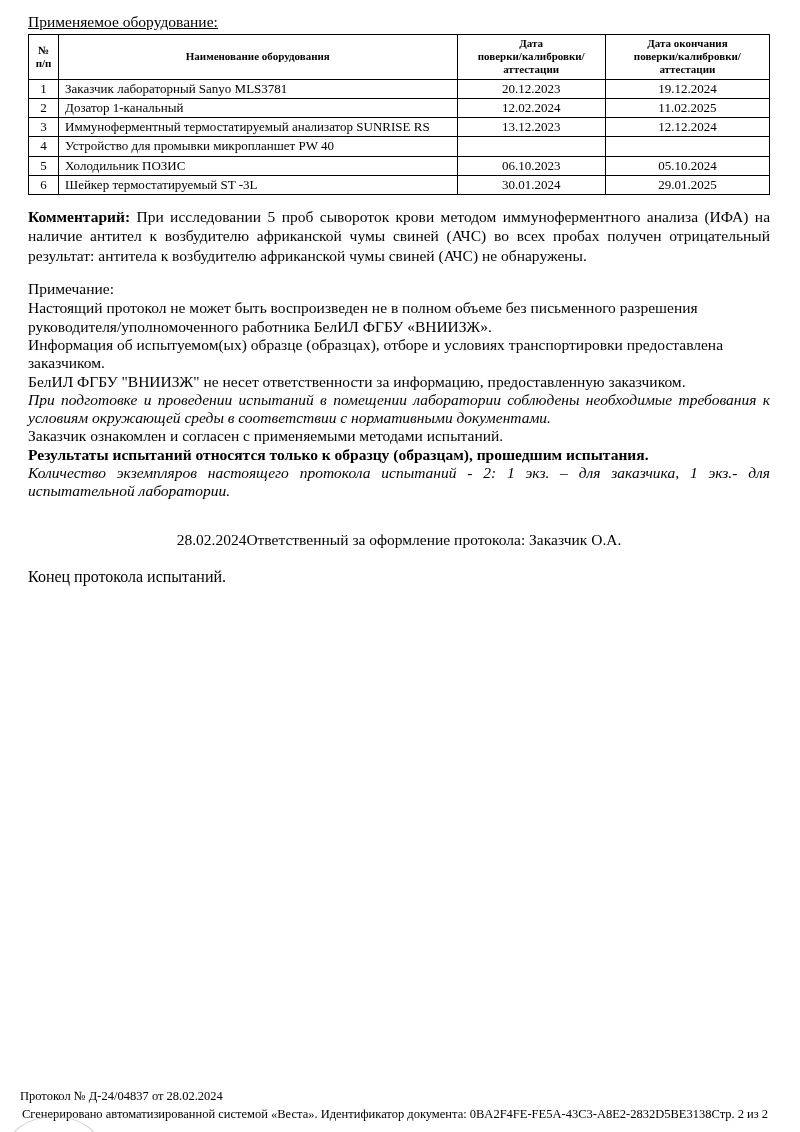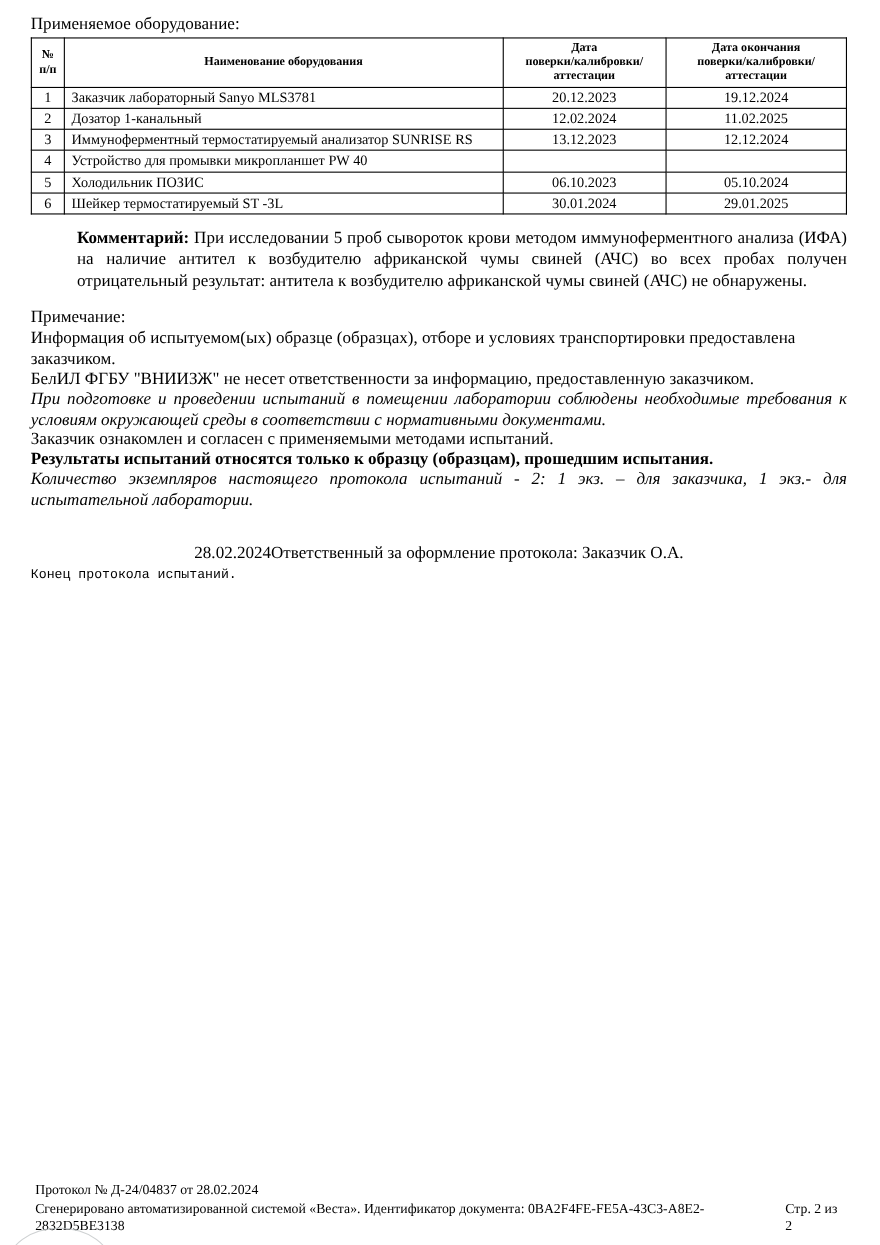--- a/index.html
+++ b/index.html
@@ -10,52 +10,52 @@
     color: #000;
     position: relative;
     overflow: hidden;
   }
   .page {
     position: relative;
     width: 800px; height: 1132px;
     padding: 13px 30px 0 28px;
     overflow: hidden;
   }
-  .equip-title { font-size: 15.5px; margin-bottom: 3px; }
+  .equip-title { font-size: 15.5px; margin-bottom: 3px; text-decoration: underline; }
 
   table.equipment { width: 100%; border-collapse: collapse; table-layout: fixed; }
   table.equipment th, table.equipment td { border: 1px solid #000; vertical-align: middle; }
   table.equipment th {
     font-size: 11px; font-weight: bold; text-align: center;
     white-space: pre-line; line-height: 1.2; padding: 2px 3px;
   }
   table.equipment td {
     font-size: 13px; line-height: 1.25; padding: 1px 6px; height: 19px;
   }
   table.equipment td.center { text-align: center; }
 
-  .comment { margin-top: 12px; font-size: 15.5px; line-height: 1.25; text-align: justify; margin-left: 42px; }
+  .comment { margin-top: 12px; font-size: 15.5px; line-height: 1.25; text-align: justify; }
   .comment .lbl { font-weight: bold; }
 
   .note-section { margin-top: 15px; font-size: 15.5px; line-height: 1.18; }
   .note-title { margin-bottom: 1px; }
   .note-p { }
   .note-p.justify { text-align: justify; font-style: italic; }
   .note-p.bold { font-weight: bold; }
 
   .signature-row {
     margin-top: 30px;
     display: flex; justify-content: center; align-items: baseline;
     font-size: 15.5px;
   }
-  .end-line { margin-top: 3px; font-size: 12px; font-family: Liberation Mono, monospace; }
+  .end-line { margin-top: 19px; font-size: 16px; }
 
   .footer {
     position: absolute;
-    left: 32px; right: 30px; bottom: 10px;
+    left: 20px; right: 30px; bottom: 10px;
     font-size: 12.5px;
   }
   .footer-line1 { margin-bottom: 3px; }
   .footer-line2 { display: flex; justify-content: center; }
 
   .stamp-arc {
     position: absolute;
     left: 6px; top: 1116px;
     width: 96px; height: 70px;
     border: 1.5px solid #b9bdbf;
@@ -126,20 +126,21 @@
         <td class="center">30.01.2024</td>
         <td class="center">29.01.2025</td>
       </tr>
     </tbody>
   </table>
 
   <p class="comment"><span class="lbl">Комментарий:</span> <span>При исследовании 5 проб сывороток крови методом иммуноферментного анализа (ИФА) на наличие антител к возбудителю африканской чумы свиней (АЧС) во всех пробах получен отрицательный результат: антитела к возбудителю африканской чумы свиней (АЧС) не обнаружены.</span></p>
 
   <div class="note-section">
     <div class="note-title">Примечание:</div>
+    <p class="note-p">Настоящий протокол не может быть воспроизведен не в полном объеме без письменного разрешения руководителя/уполномоченного работника БелИЛ ФГБУ «ВНИИЗЖ».</p>
     <p class="note-p">Информация об испытуемом(ых) образце (образцах), отборе и условиях транспортировки предоставлена заказчиком.</p>
     <p class="note-p">БелИЛ ФГБУ "ВНИИЗЖ" не несет ответственности за информацию, предоставленную заказчиком.</p>
     <p class="note-p justify">При подготовке и проведении испытаний в помещении лаборатории соблюдены необходимые требования к условиям окружающей среды в соответствии с нормативными документами.</p>
     <p class="note-p">Заказчик ознакомлен и согласен с применяемыми методами испытаний.</p>
     <p class="note-p bold">Результаты испытаний относятся только к образцу (образцам), прошедшим испытания.</p>
     <p class="note-p justify">Количество экземпляров настоящего протокола испытаний - 2: 1 экз. – для заказчика, 1 экз.- для испытательной лаборатории.</p>
   </div>
 
   <div class="signature-row">
     <span>28.02.2024</span>

